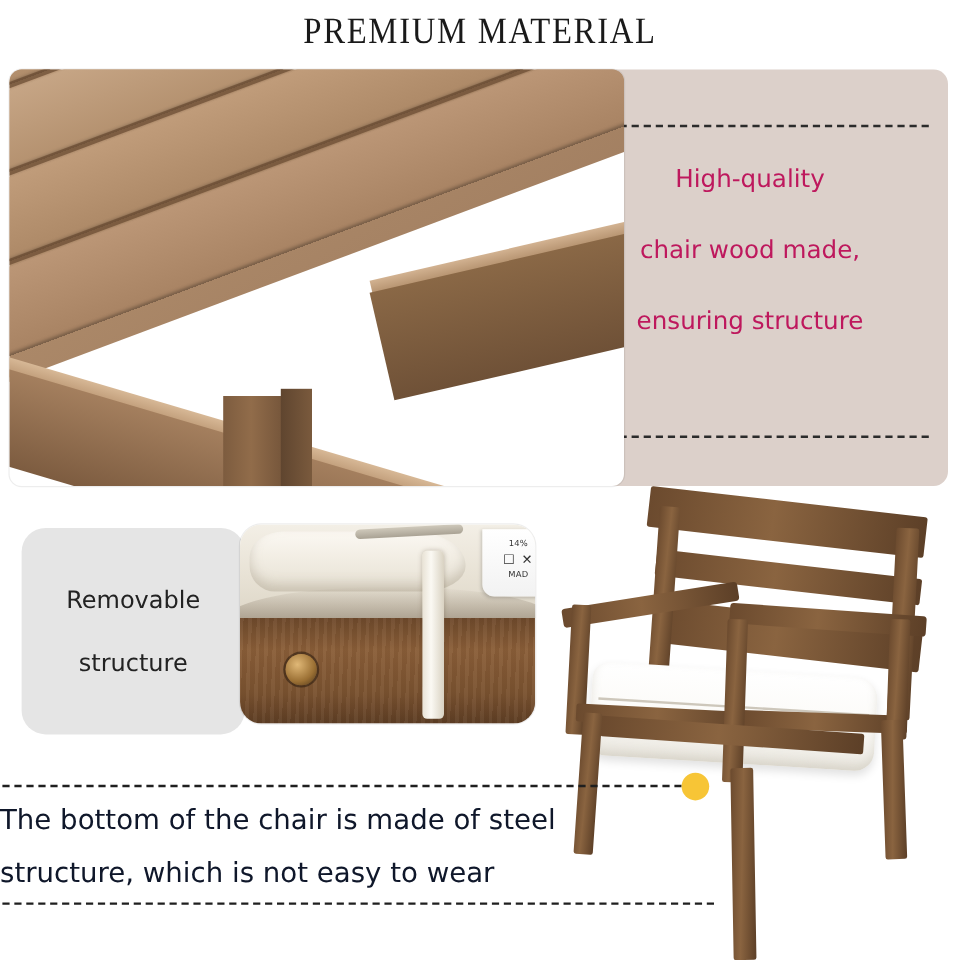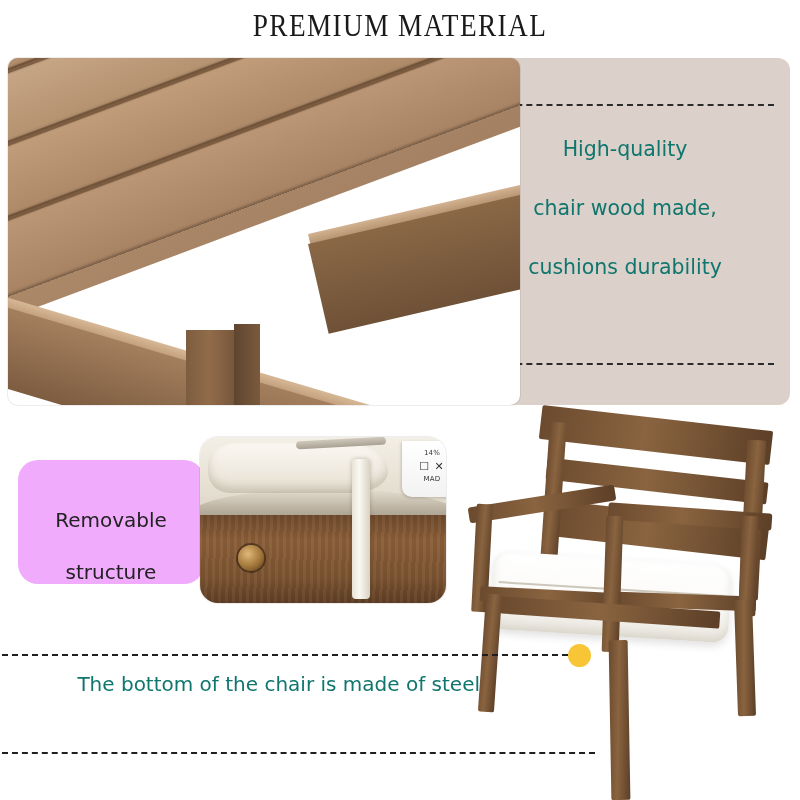--- a/index.html
+++ b/index.html
@@ -51,21 +51,21 @@
     border-top: 2px dashed #2b2b2b;
   }
   .panel-top-dash-top { top: 46px; }
   .panel-top-dash-bot { top: 305px; }
   .panel-top-text {
     position: absolute;
     left: 18px;
     top: 62px;
     width: 294px;
     text-align: center;
-    color: #0f766e;
+    color: #be185d;
     font-size: 20.5px;
     line-height: 59px;
   }
   .panel-top-text div { white-space: nowrap; }
 
   
   .photo-table {
     position: absolute;
     left: 8px;
     top: 58px;
@@ -171,24 +171,23 @@
     height: 86px;
     background: linear-gradient(90deg, #5f452f, #7a5a3d);
   }
 
   
   .panel-cushion {
     position: absolute;
     left: 18px;
     top: 440px;
     width: 186px;
-    height: 124px;
-    background: #f0abfc;
+    height: 172px;
+    background: #e5e5e5;
     border-radius: 20px;
-    margin-top: 20px;
   }
   .panel-cushion-text {
     position: absolute;
     left: 0;
     top: 34px;
     width: 186px;
     text-align: center;
     color: #222222;
     font-size: 20px;
     line-height: 52px;
@@ -342,41 +341,41 @@
     height: 0;
     border-top: 2px dashed #1f1f1f;
   }
   .cap-dash-top { left: 2px; top: 654px; width: 576px; }
   .cap-dash-bot { left: 2px; top: 752px; width: 593px; }
   .cap-text {
     position: absolute;
     left: 0;
     top: 662px;
     width: 480px;
-    text-align: right;
-    color: #0f766e;
-    font-size: 20px;
+    text-align: left;
+    color: #0f172a;
+    font-size: 23px;
     line-height: 44px;
   }
   .cap-text div { white-space: nowrap; }
 </style>
 </head>
 <body>
 
 <div id="page">
 
   <div class="title">PREMIUM MATERIAL</div>
 
   <div class="panel-top">
     <div class="panel-top-dash-top"></div>
     <div class="panel-top-dash-bot"></div>
     <div class="panel-top-text">
       <div>High-quality</div>
       <div>chair wood made,</div>
-      <div>cushions durability</div>
+      <div>ensuring structure</div>
     </div>
   </div>
 
   <div class="photo-table">
     <div class="tbl-stage">
       <div class="tbl-top">
         <div class="slat s1"></div>
         <div class="gap g1"></div>
         <div class="slat s2"></div>
         <div class="gap g2"></div>
@@ -439,15 +438,16 @@
     <div class="ch ch-leg-fl"></div>
     <div class="ch ch-leg-fr"></div>
     <div class="ch ch-leg-rr"></div>
   </div>
 
   <div class="cap-dash-top"></div>
   <div class="cap-dash-bot"></div>
   <div class="ch-marker" style="left:568px; top:644px; position:absolute;"></div>
   <div class="cap-text">
     <div>The bottom of the chair is made of steel</div>
+    <div>structure, which is not easy to wear</div>
   </div>
 
 </div>
 
 </body></html>

